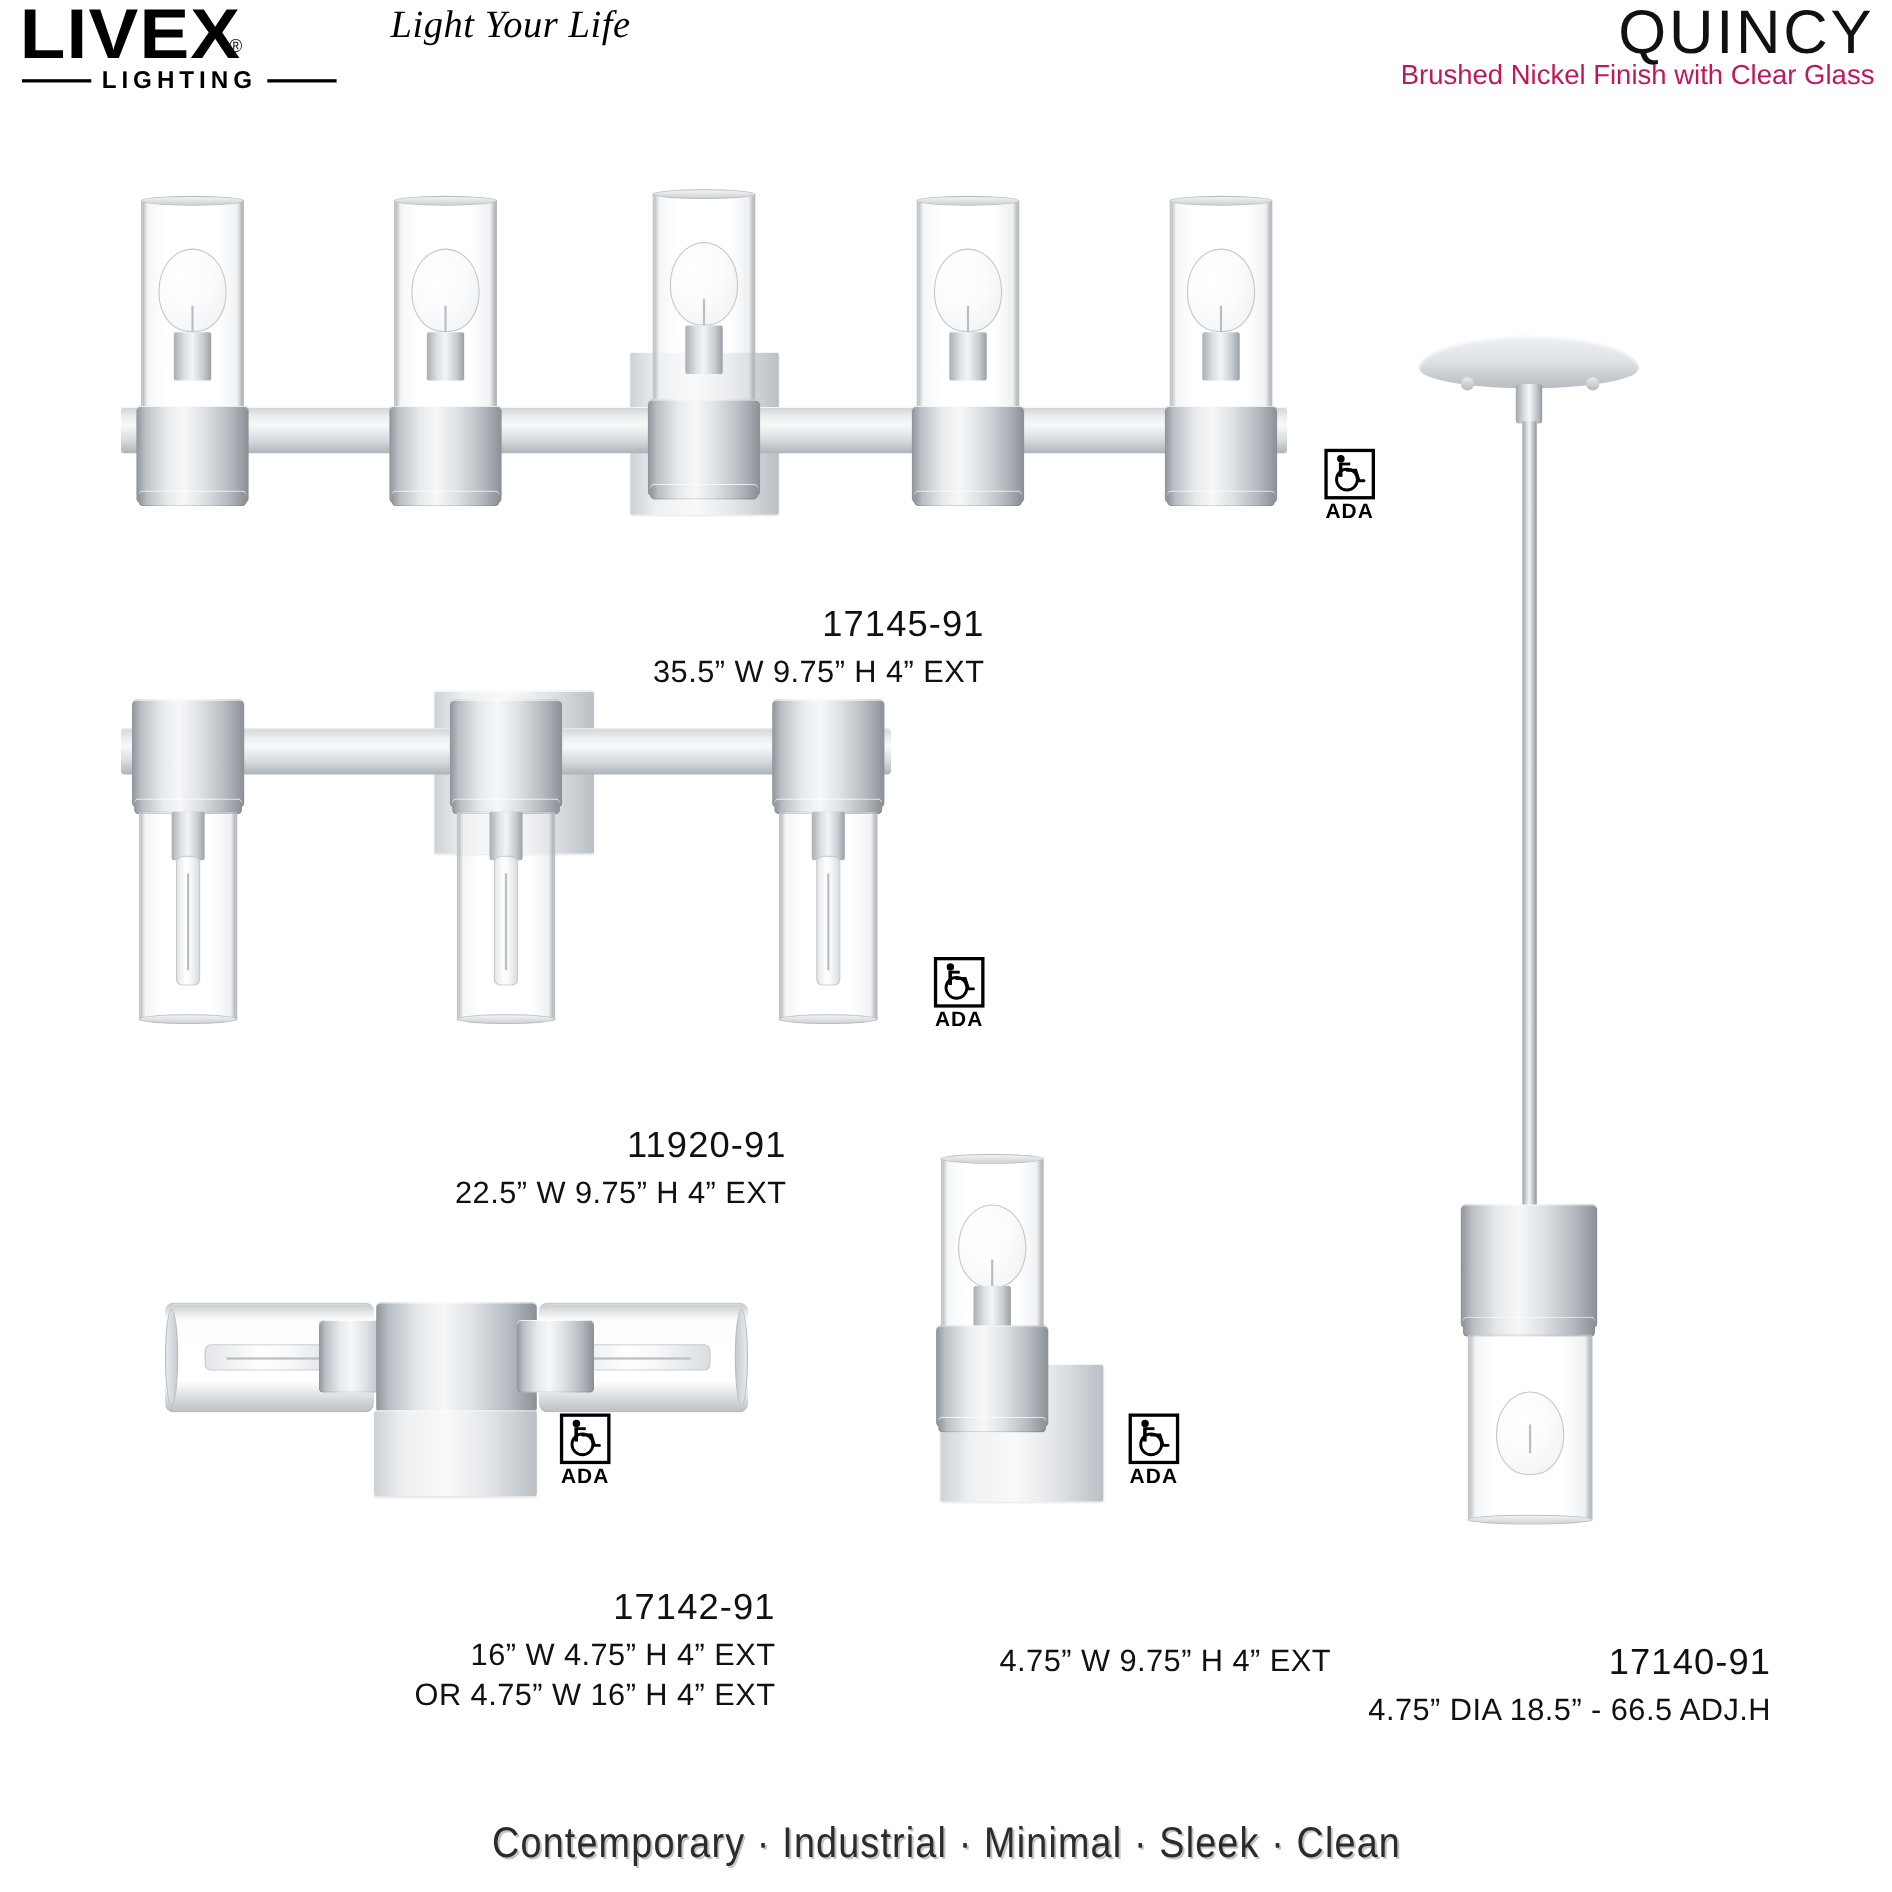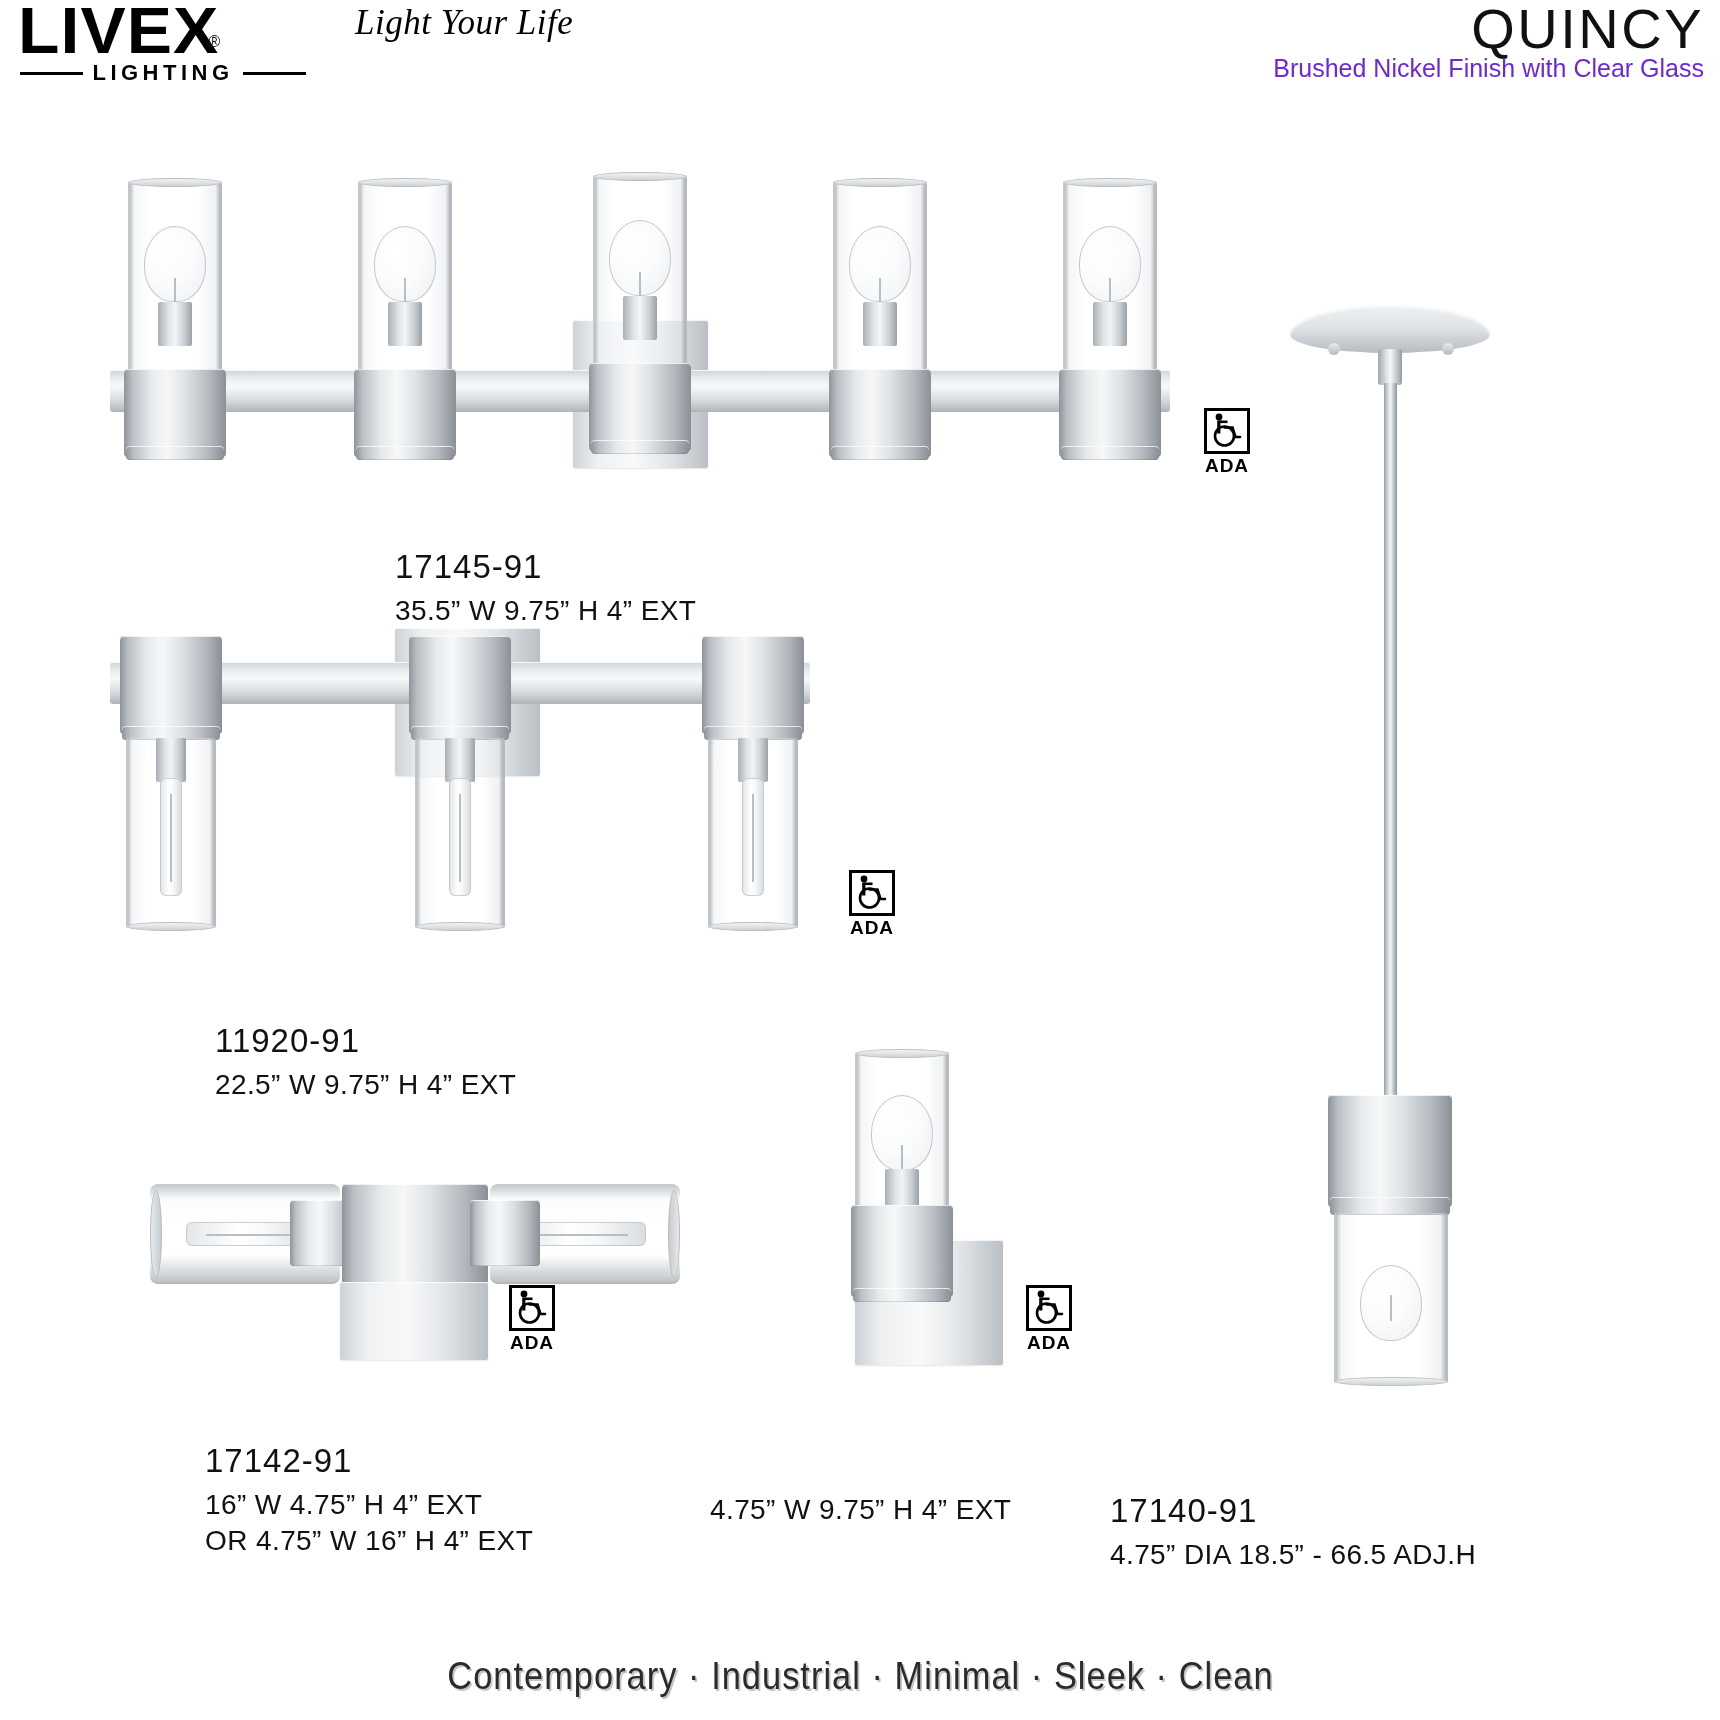--- a/index.html
+++ b/index.html
@@ -78,27 +78,27 @@
     color: #111;
     text-align: right;
     white-space: nowrap;
   }
   .series-finish {
     position: absolute;
     right: 16px;
     top: 54px;
     font-size: 25px;
     font-weight: 300;
-    color: #6d28d9;
+    color: #be185d;
     text-align: right;
     white-space: nowrap;
   }
 
   
-  .label-block { position: absolute; text-align: left; }
+  .label-block { position: absolute; text-align: right; }
   .label-sku {
     font-size: 33px;
     letter-spacing: 1px;
     color: #111;
     font-weight: 400;
     white-space: nowrap;
     margin-bottom: 7px;
   }
   .label-dim {
     font-size: 28px;

